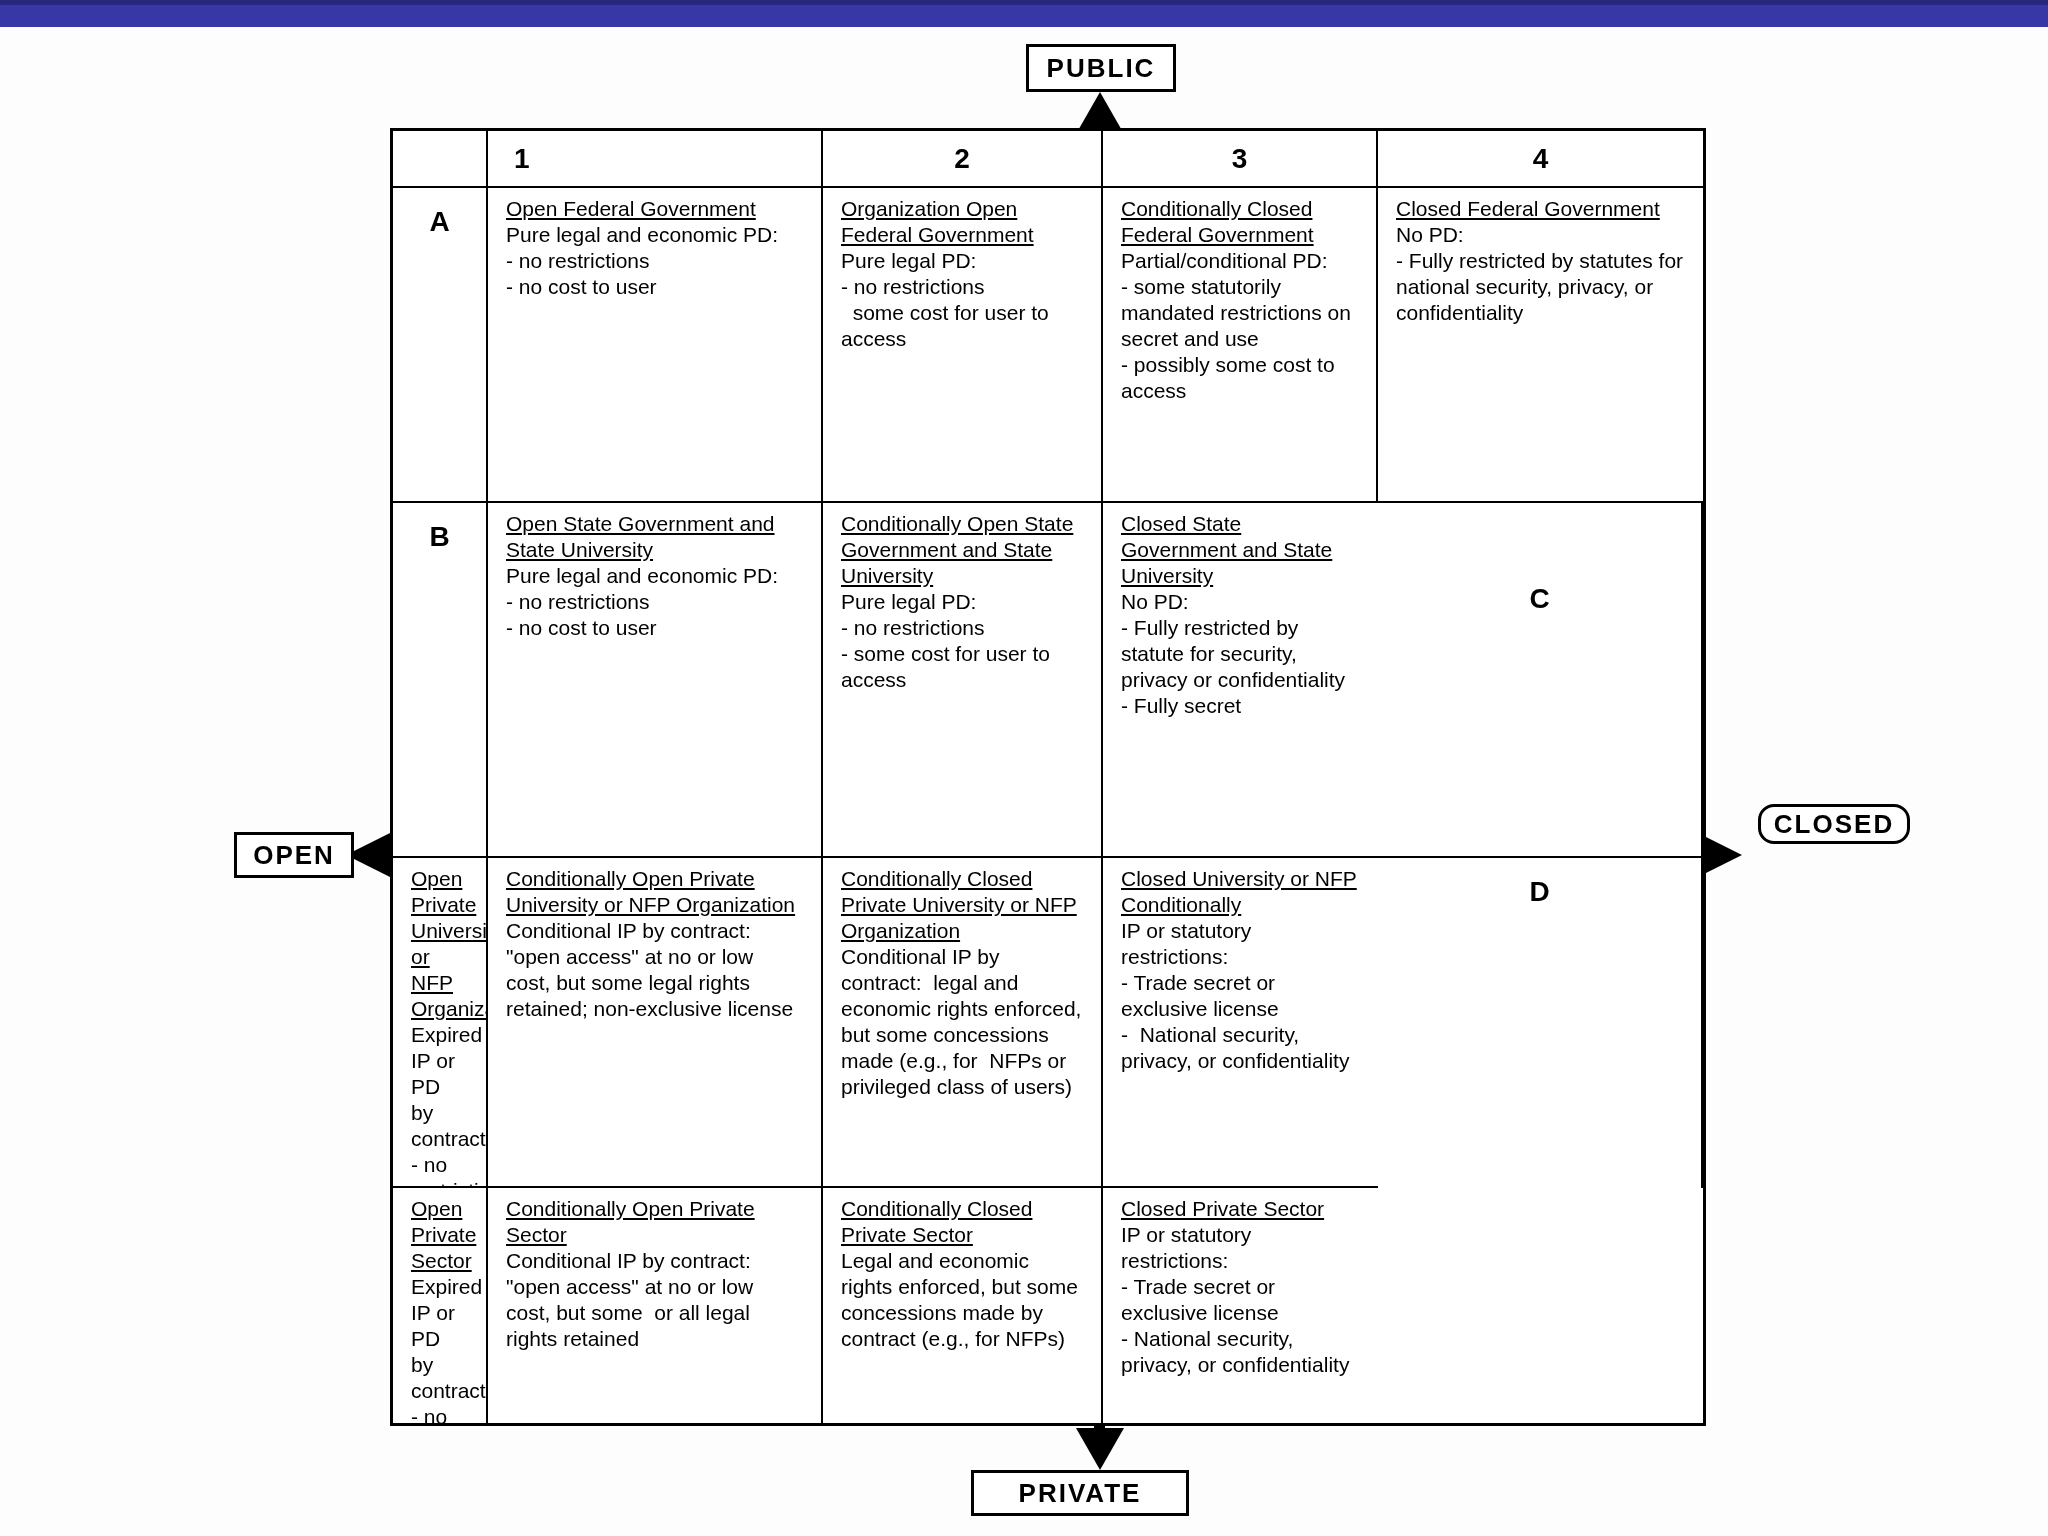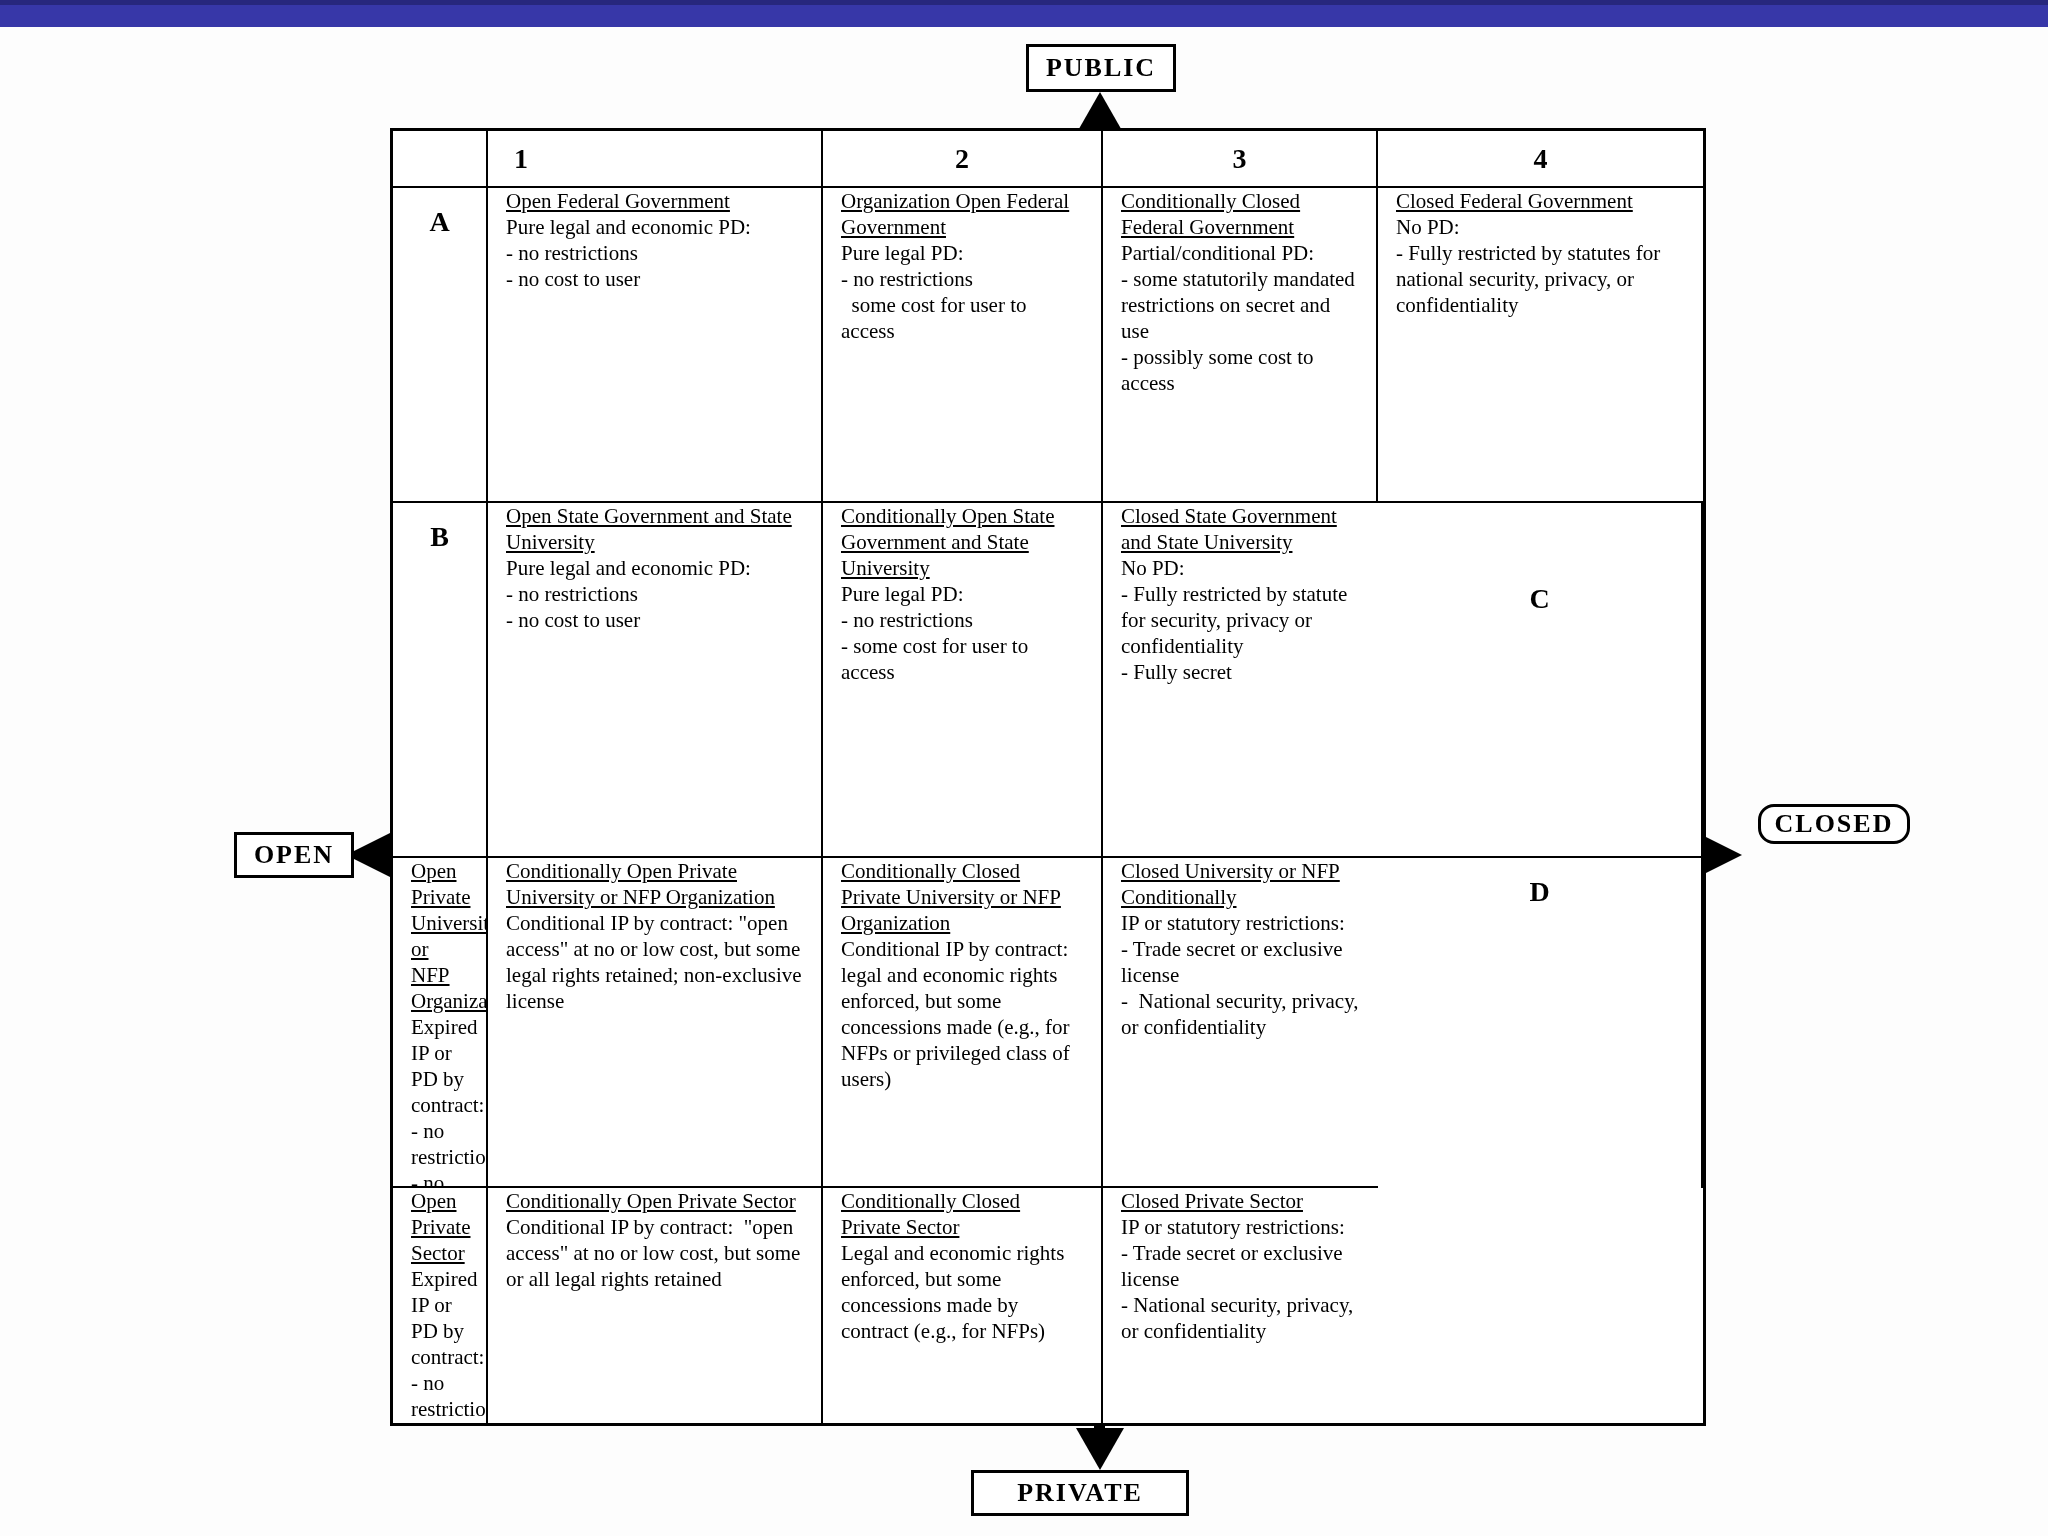--- a/index.html
+++ b/index.html
@@ -1,39 +1,39 @@
 <!DOCTYPE html>
 <html><head>
 <meta charset="utf-8">
 <style>
   html,body { margin:0; padding:0; background:#ffffff; }
   .stage {
     position:relative; width:2048px; height:1536px; background:#fdfdfd;
-    font-family:Liberation Serif, serif; color:#000; overflow:hidden;
+    font-family:Liberation Sans, sans-serif; color:#000; overflow:hidden;
   }
   .top-bar {
     position:absolute; left:0; top:0; width:2048px; height:27px;
     background:#3737a8; border-top:5px solid #27277d; box-sizing:border-box;
   }
   
   .matrix {
     position:absolute; left:390px; top:128px;
     display:grid;
     grid-template-columns:95px 335px 280px 275px 325px;
     grid-template-rows:57px 315px 355px 330px 235px;
     border:3px solid #000; background:#fff;
   }
   .cell { border-right:2px solid #000; border-bottom:2px solid #000; overflow:hidden; box-sizing:border-box; }
   .cell.last-col { border-right:none; }
   .cell.last-row { border-bottom:none; }
   .header-cell { display:flex; align-items:center; justify-content:center; font-weight:bold; font-size:28px; }
   .header-cell.first { justify-content:flex-start; padding-left:26px; }
   .rowlabel-cell { font-weight:bold; font-size:28px; text-align:center; padding-top:18px; }
   .rowlabel-cell.low { padding-top:80px; }
-  .content-cell { padding:0 18px; font-size:21px; line-height:26px; }
+  .content-cell { padding:8px 18px; font-size:21px; line-height:26px; }
   .cell-title { text-decoration:underline; }
   .cell-line { white-space:pre-wrap; }
   
   .vaxis { position:absolute; left:1094px; top:130px; width:11px; height:1300px; background:#000; }
   .haxis { position:absolute; left:390px; top:849px; width:1308px; height:11px; background:#000; }
   .arrow { position:absolute; width:0; height:0; }
   .arrow-up    { left:1076px; top:92px;   border-left:24px solid transparent; border-right:24px solid transparent; border-bottom:42px solid #000; }
   .arrow-down  { left:1076px; top:1428px; border-left:24px solid transparent; border-right:24px solid transparent; border-top:42px solid #000; }
   .arrow-left  { left:346px;  top:832px;  border-top:23px solid transparent; border-bottom:23px solid transparent; border-right:46px solid #000; }
   .arrow-right { left:1696px; top:832px;  border-top:23px solid transparent; border-bottom:23px solid transparent; border-left:46px solid #000; }

